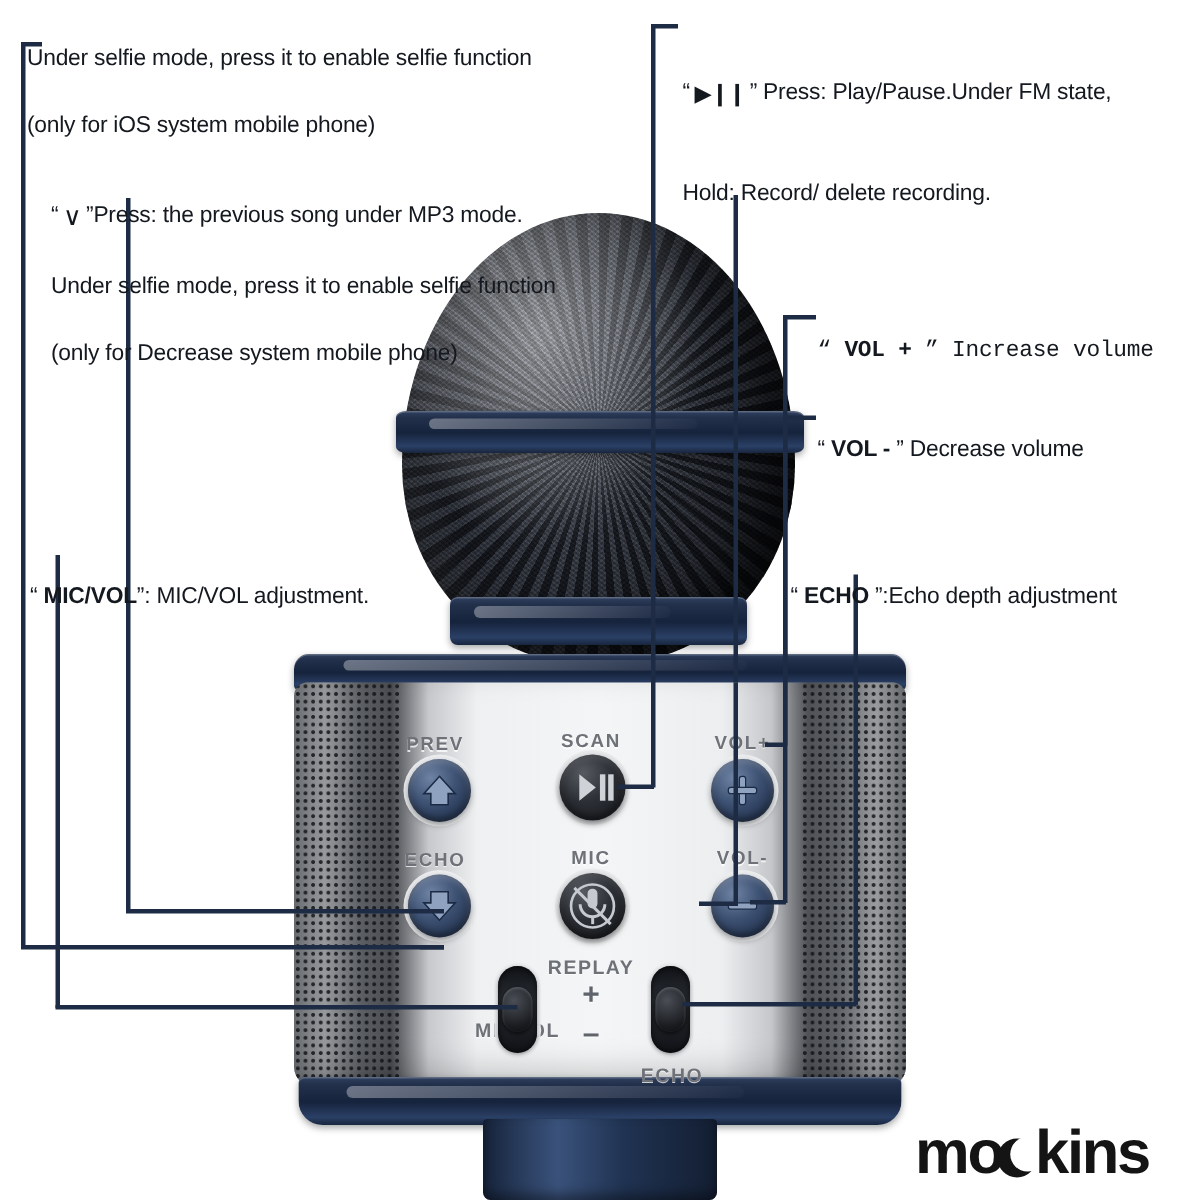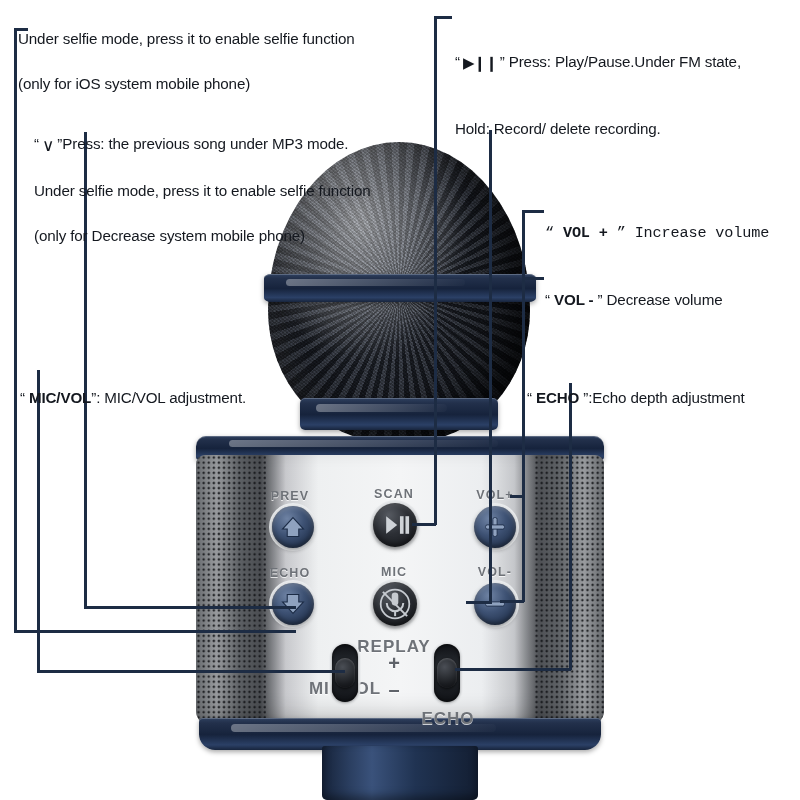--- a/index.html
+++ b/index.html
@@ -88,21 +88,21 @@
     background:linear-gradient(180deg,#101216,#2a2e34 40%,#101216);
     box-shadow:inset 0 0 4px rgba(0,0,0,.8),0 1px 3px rgba(0,0,0,.4),
                0 0 0 2.5px rgba(236,238,240,.92);}
   .knob{position:absolute;border-radius:50%;
     background:radial-gradient(circle at 38% 30%, #4a4e55, #1a1c20 70%, #0c0d10);
     box-shadow:0 1px 3px rgba(0,0,0,.7), inset 0 1px 2px rgba(255,255,255,.2);}
 
   .lbl{position:absolute;font-size:12.5px;letter-spacing:1.1px;color:#6e7278;
        font-weight:bold;text-align:center;
        text-shadow:0 1px 0 rgba(255,255,255,.75);}
-  .lbl.sm{font-size:17px;letter-spacing:1px;}
+  .lbl.sm{font-size:13px;letter-spacing:1px;}
   .sym{position:absolute;color:#5f636a;font-weight:bold;text-align:center;
        text-shadow:0 1px 0 rgba(255,255,255,.7);}
 
   .stem{position:absolute;border-radius:3px 3px 5px 5px;
     background:linear-gradient(90deg,#16233a 0%,#2b3f61 18%,#3a527b 32%,#203352 60%,#131e32 100%);
     box-shadow:inset 0 -4px 8px rgba(0,0,0,.4);}
 
   
   #logo{position:absolute;right:12px;bottom:12px;height:42px;}
   #logo svg{display:block;}
@@ -266,14 +266,24 @@
   </div>
 
   <div class="anno" style="left:20px;top:365px;width:300px;">
     <span>“ </span><b>MIC/VOL</b><span>”: MIC/VOL  adjustment.</span>
   </div>
 
   <div class="anno" style="left:527px;top:365px;width:275px;">
     <span>“ </span><b>ECHO</b><span> ”:Echo depth adjustment</span>
   </div>
 
+  <div id="logo">
+    <svg width="178" height="46" viewBox="0 0 178 46">
+      <text class="logo-txt" x="0" y="36">mo</text>
+      <g>
+        <circle cx="68" cy="26" r="13" fill="#141414"></circle>
+        <circle cx="75" cy="23.5" r="11.5" fill="#ffffff"></circle>
+      </g>
+      <text class="logo-txt" x="80" y="36">kins</text>
+    </svg>
+  </div>
 
 </div>
 
 </body></html>

